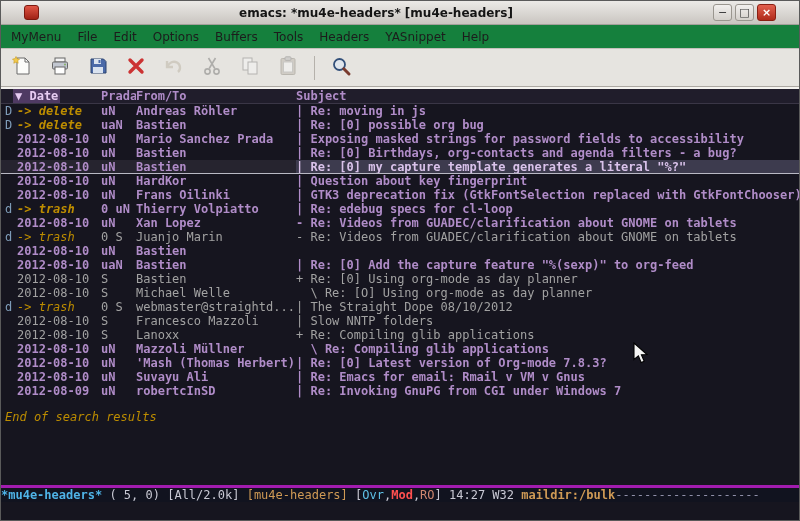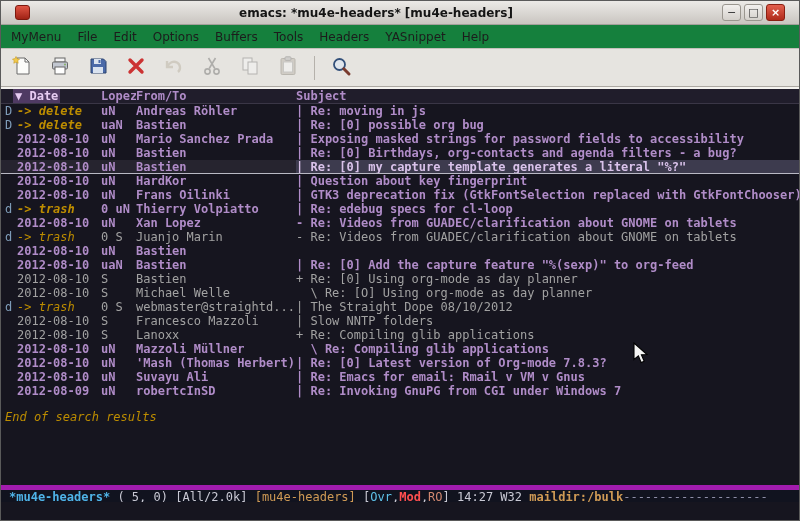--- a/index.html
+++ b/index.html
@@ -1,20 +1,20 @@
 <!DOCTYPE html>
 <html style="--buffer_bg: #16151f; --modeline_bg: #11131f; --unread: #b08cc8; --read: #a2a2a2; --action: #bd8d00; --mark: #7f9db9; --header: #b08cc8; --header_sort_bg: #4f3a63; --header_sort_fg: #e7ccf2; --buffer_name: #4fb4e8; --minor_mode: #cf9a55; --mod_flag: #ff5050; --path: #cf9a55;"><head>
 <meta charset="utf-8">
 <style>
   * { margin:0; padding:0; box-sizing:border-box; }
   html,body { width:800px; height:521px; font-family:"DejaVu Sans", sans-serif; background:#555; }
   .window { width:800px; height:521px; display:flex; flex-direction:column; border:1px solid #5a5a5a; background:#e3e1dd; position:relative; overflow:hidden; }
 
   
-  .titlebar { height:24px; background:linear-gradient(#eceae7,#c9c5c0); display:flex; align-items:center; padding:0 14px; border-bottom:1px solid #a39f9a; flex:0 0 auto; }
+  .titlebar { height:24px; background:linear-gradient(#eceae7,#c9c5c0); display:flex; align-items:center; padding:0 23px; border-bottom:1px solid #a39f9a; flex:0 0 auto; }
   .app-icon { width:15px; height:15px; border-radius:3px; background:linear-gradient(#e05544,#a02215); border:1px solid #7c190f; flex:0 0 auto; }
   .title-text { flex:1; text-align:center; font-size:12px; font-weight:bold; color:#141414; white-space:nowrap; overflow:hidden; }
   .win-controls { display:flex; gap:3px; flex:0 0 auto; }
   .win-btn { width:19px; height:17px; display:flex; align-items:center; justify-content:center; font-size:11px; color:#333; background:linear-gradient(#f2f0ee,#d4d0cb); border:1px solid #9a968f; border-radius:3px; line-height:1; }
   .win-btn.close { color:#fff; background:linear-gradient(#e2604e,#b02a1a); border-color:#8a1f12; font-weight:bold; }
 
   
   .menubar { height:24px; background:#15803d; display:flex; align-items:center; font-size:12px; color:#1c1c1c; padding:0 2px; border-bottom:1px solid #c4c0bb; flex:0 0 auto; }
   .menu-item { padding:4px 8px; white-space:nowrap; }
 
@@ -43,21 +43,21 @@
   .row .subj  { flex:1 1 auto; }
   .row.unread { color:var(--unread); font-weight:bold; }
   .row.read   { color:var(--read); }
   .row .date.action { color:var(--action); font-style:italic; }
   .row.current { background:#26242f; border-bottom:1px solid #b9b9c4; }
   .row.current .subj { background:#3d3b4e; color:#d9c2ea; }
 
   .eob-msg { color:var(--action); font-style:italic; padding-left:4px; margin-top:12px; height:14px; white-space:pre; }
 
   
-  .modeline { height:17px; flex:0 0 auto; background:var(--modeline_bg); border-top:5px solid #a21caf; font-family:"DejaVu Sans Mono", monospace; font-size:12px; line-height:15px; white-space:pre; padding-left:8px; color:#c9c9d4; overflow:hidden; }
+  .modeline { height:17px; flex:0 0 auto; background:var(--modeline_bg); border-top:3px solid #a21caf; font-family:"DejaVu Sans Mono", monospace; font-size:12px; line-height:15px; white-space:pre; padding-left:0; color:#c9c9d4; overflow:hidden; }
   .ml-buffer-name { color:var(--buffer_name); font-weight:bold; }
   .ml-plain { color:#c9c9d4; }
   .ml-mode  { color:var(--minor_mode); }
   .ml-ovr   { color:#5fc2e8; }
   .ml-mod   { color:var(--mod_flag); font-weight:bold; }
   .ml-ro    { color:#d08770; }
   .ml-path  { color:var(--path); font-weight:bold; }
   .ml-dashes{ color:#8f8fa8; }
 
   
@@ -153,21 +153,21 @@
         <span><svg width="22" height="22" viewBox="0 0 22 22">
             <circle cx="9.5" cy="9.5" r="5.5" fill="#dce8f5" fill-opacity="0.6" stroke="#33507a" stroke-width="1.8"></circle>
             <path d="M13.8 13.8L19 19" stroke="#7a3b2e" stroke-width="3" stroke-linecap="round"></path>
           </svg></span>
       </div>
     </div>
 
   <div class="buffer">
     <div class="header-line">
       <span class="hc-date"><b>▼ Date</b></span>
-      <span class="hc-flags">Lopez</span>
+      <span class="hc-flags">Prada</span>
       <span class="hc-from">From/To</span>
       <span class="hc-subj">Subject</span>
     </div>
     <div>
         <div class="row unread"><span class="mark">D</span><span class="date action">-&gt; delete</span><span class="flags">uN</span><span class="from">Andreas Röhler</span><span class="subj">| Re: moving in js</span></div>
         <div class="row unread"><span class="mark">D</span><span class="date action">-&gt; delete</span><span class="flags">uaN</span><span class="from">Bastien</span><span class="subj">| Re: [0] possible org bug</span></div>
         <div class="row unread"><span class="mark"></span><span class="date">2012-08-10</span><span class="flags">uN</span><span class="from">Mario Sanchez Prada</span><span class="subj">| Exposing masked strings for password fields to accessibility</span></div>
         <div class="row unread"><span class="mark"></span><span class="date">2012-08-10</span><span class="flags">uN</span><span class="from">Bastien</span><span class="subj">| Re: [0] Birthdays, org-contacts and agenda filters - a bug?</span></div>
         <div class="row unread current"><span class="mark"></span><span class="date">2012-08-10</span><span class="flags">uN</span><span class="from">Bastien</span><span class="subj">| Re: [0] my capture template generates a literal "%?"</span></div>
         <div class="row unread"><span class="mark"></span><span class="date">2012-08-10</span><span class="flags">uN</span><span class="from">HardKor</span><span class="subj">| Question about key fingerprint</span></div>

